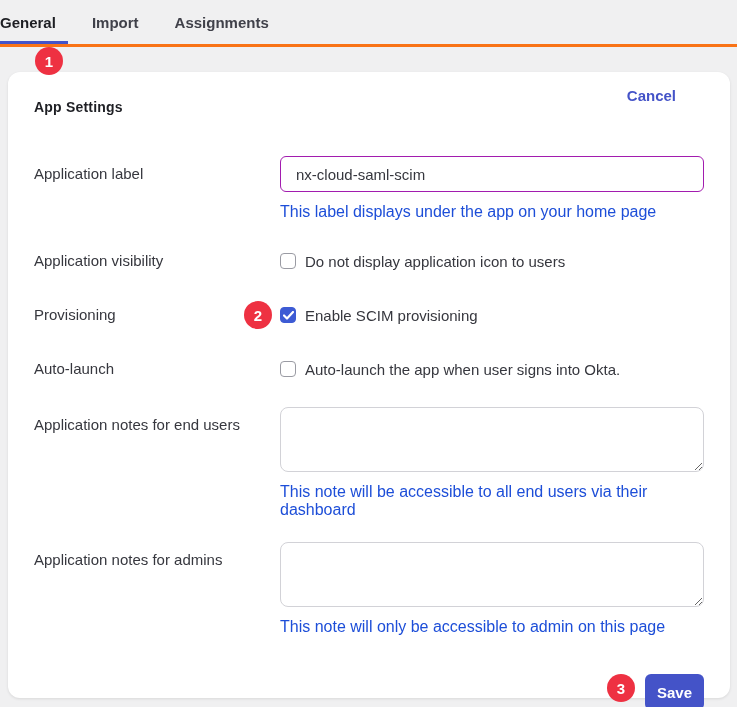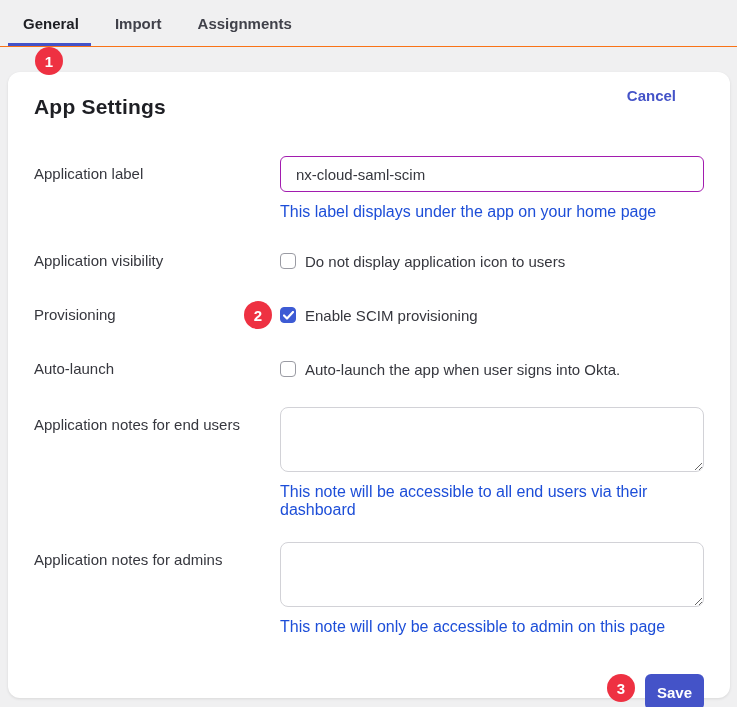--- a/index.html
+++ b/index.html
@@ -18,24 +18,23 @@
     overflow: hidden;
     background: var(--page-background);
     font-family: "Liberation Sans", sans-serif;
     -webkit-font-smoothing: antialiased;
   }
 
   
   .tabbar {
     display: flex;
     gap: 36px;
-    padding-left: 23px;
     height: 47px;
     align-items: center;
-    border-bottom: 1px solid #f97316;
+    border-bottom: 3px solid #f97316;
   }
   .tab {
     position: relative;
     height: 100%;
     display: flex;
     align-items: center;
     font-size: 15px;
     font-weight: 600;
     color: #40414a;
     cursor: pointer;
@@ -78,21 +77,21 @@
     width: 722px;
     height: 626px;
     background: var(--card-background);
     border-radius: 12px;
     box-shadow: 0 1px 3px rgba(0,0,0,0.10);
     padding: 0 26px;
   }
   .card-header { position: relative; padding-top: 24px; height: 46px; }
   .page-title {
     margin: 0;
-    font-size: 21px;
+    font-size: 14px;
     line-height: 22px;
     font-weight: 700;
     color: #1e1f24;
     letter-spacing: .2px;
   }
   .cancel-link {
     position: absolute;
     right: 28px;
     top: 15px;
     font-size: 15px;

